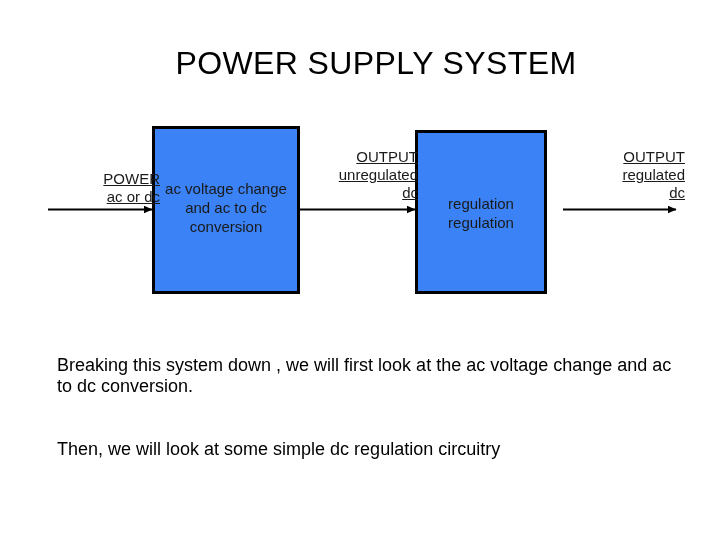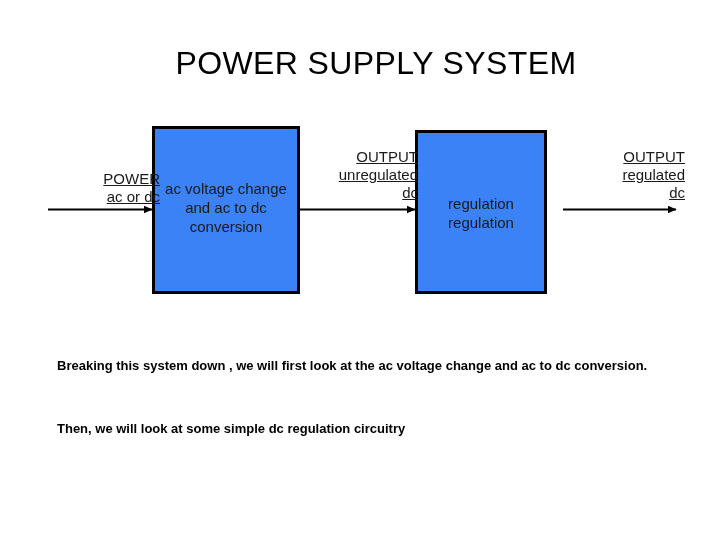--- a/index.html
+++ b/index.html
@@ -113,24 +113,23 @@
   
   #body-text {
     position: absolute;
     left: 57px;
     top: 355px;
     width: 630px;
   }
   #body-text p {
     margin: 0;
     font-family: "Liberation Sans", sans-serif;
-    font-size: 13px;
+    font-size: 18px;
     line-height: 21px;
     color: #000000;
-    font-weight: bold;
   }
   #para-2 {
     margin-top: 42px !important;
   }
 </style>
 </head>
 <body>
 
 <div id="slide-title">POWER SUPPLY SYSTEM</div>
 

